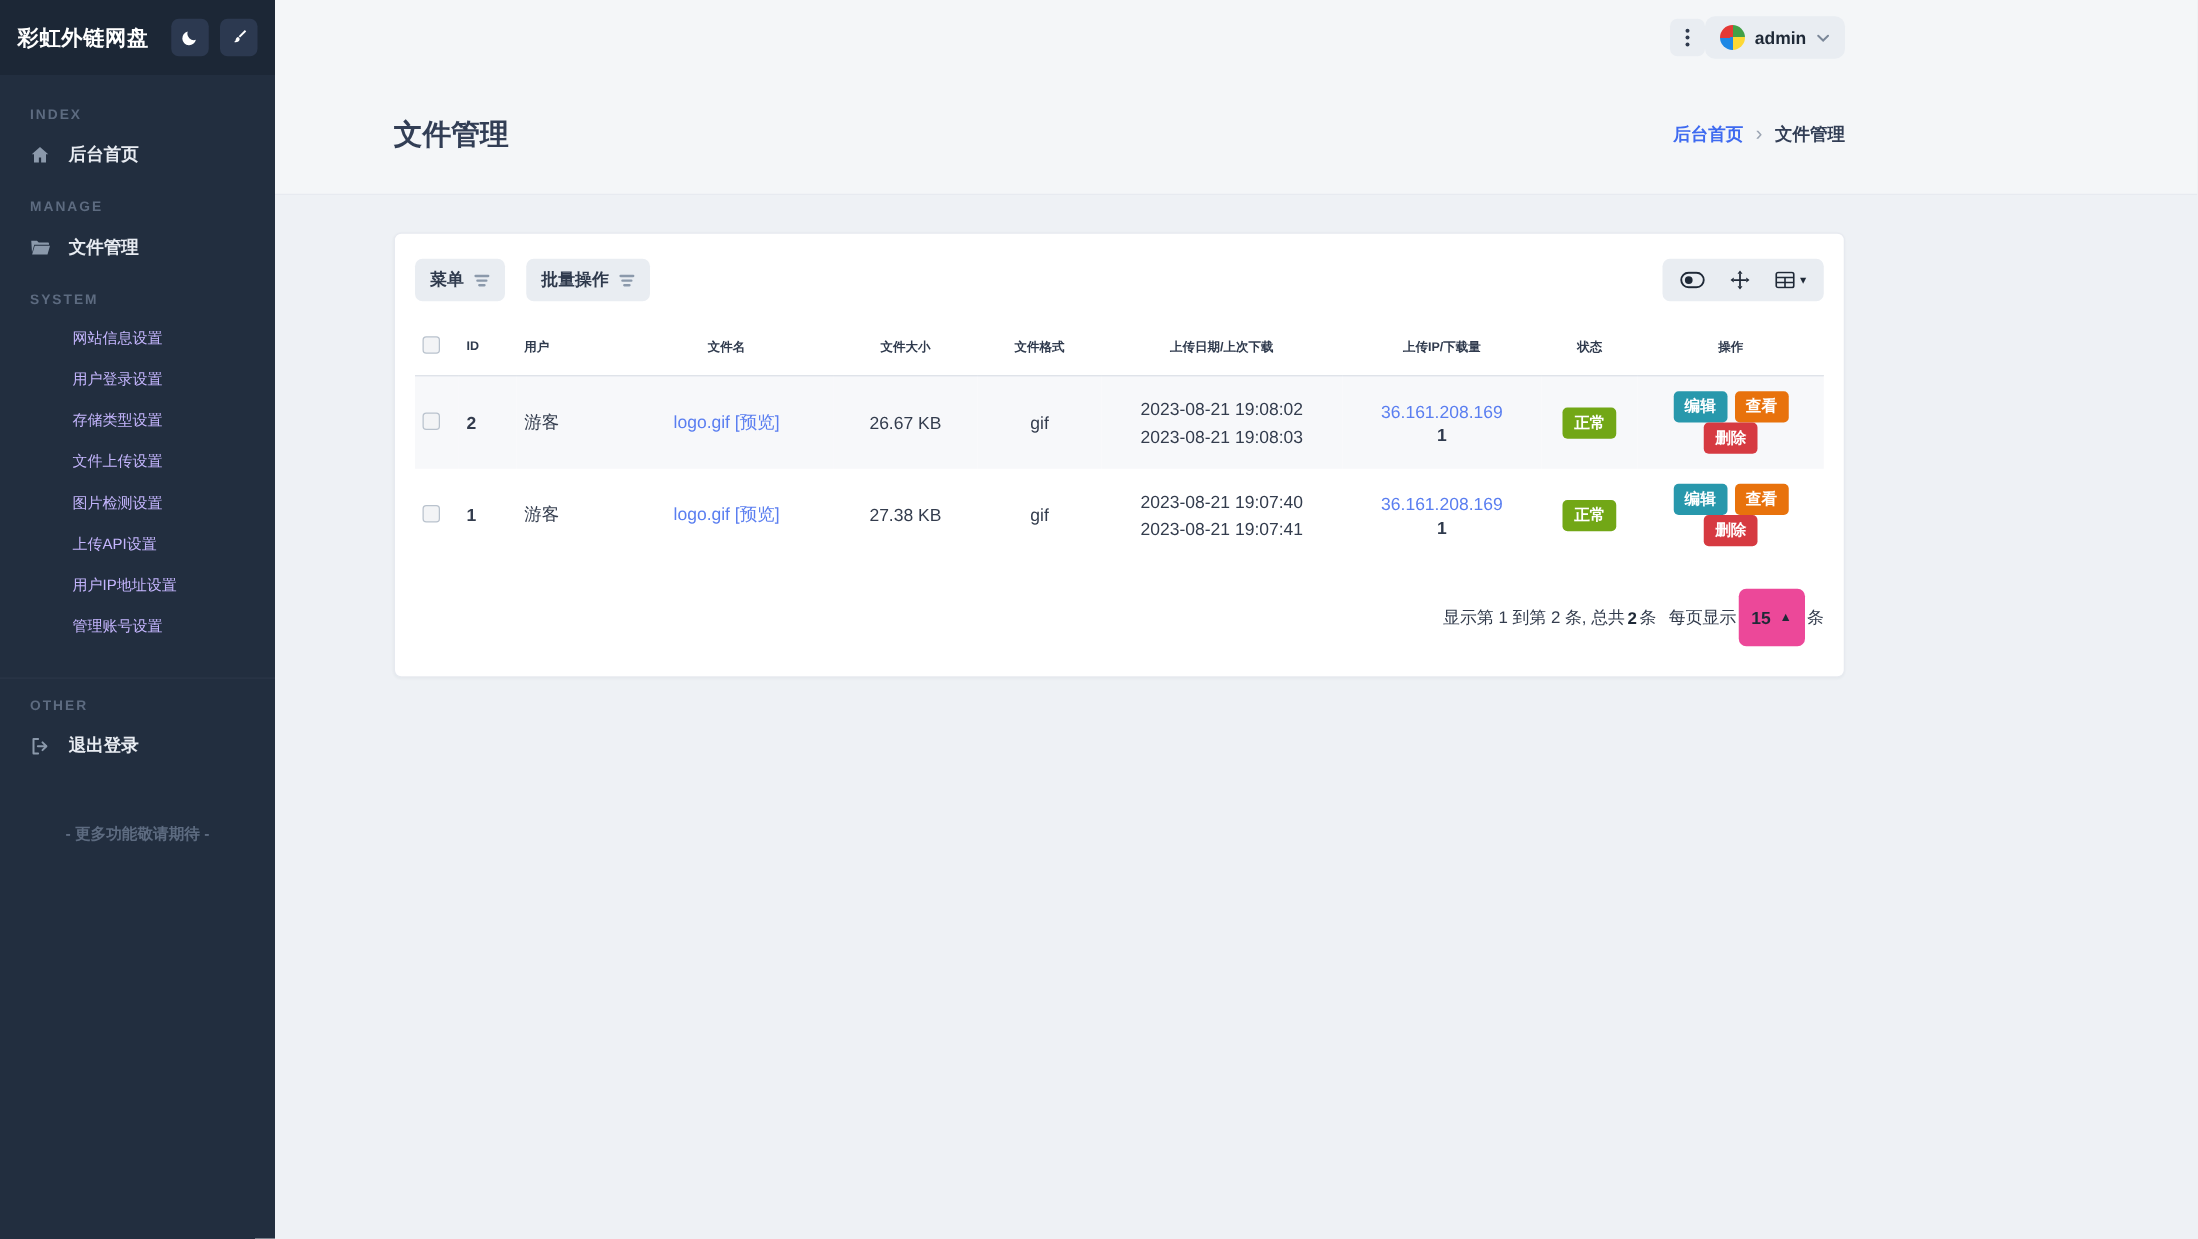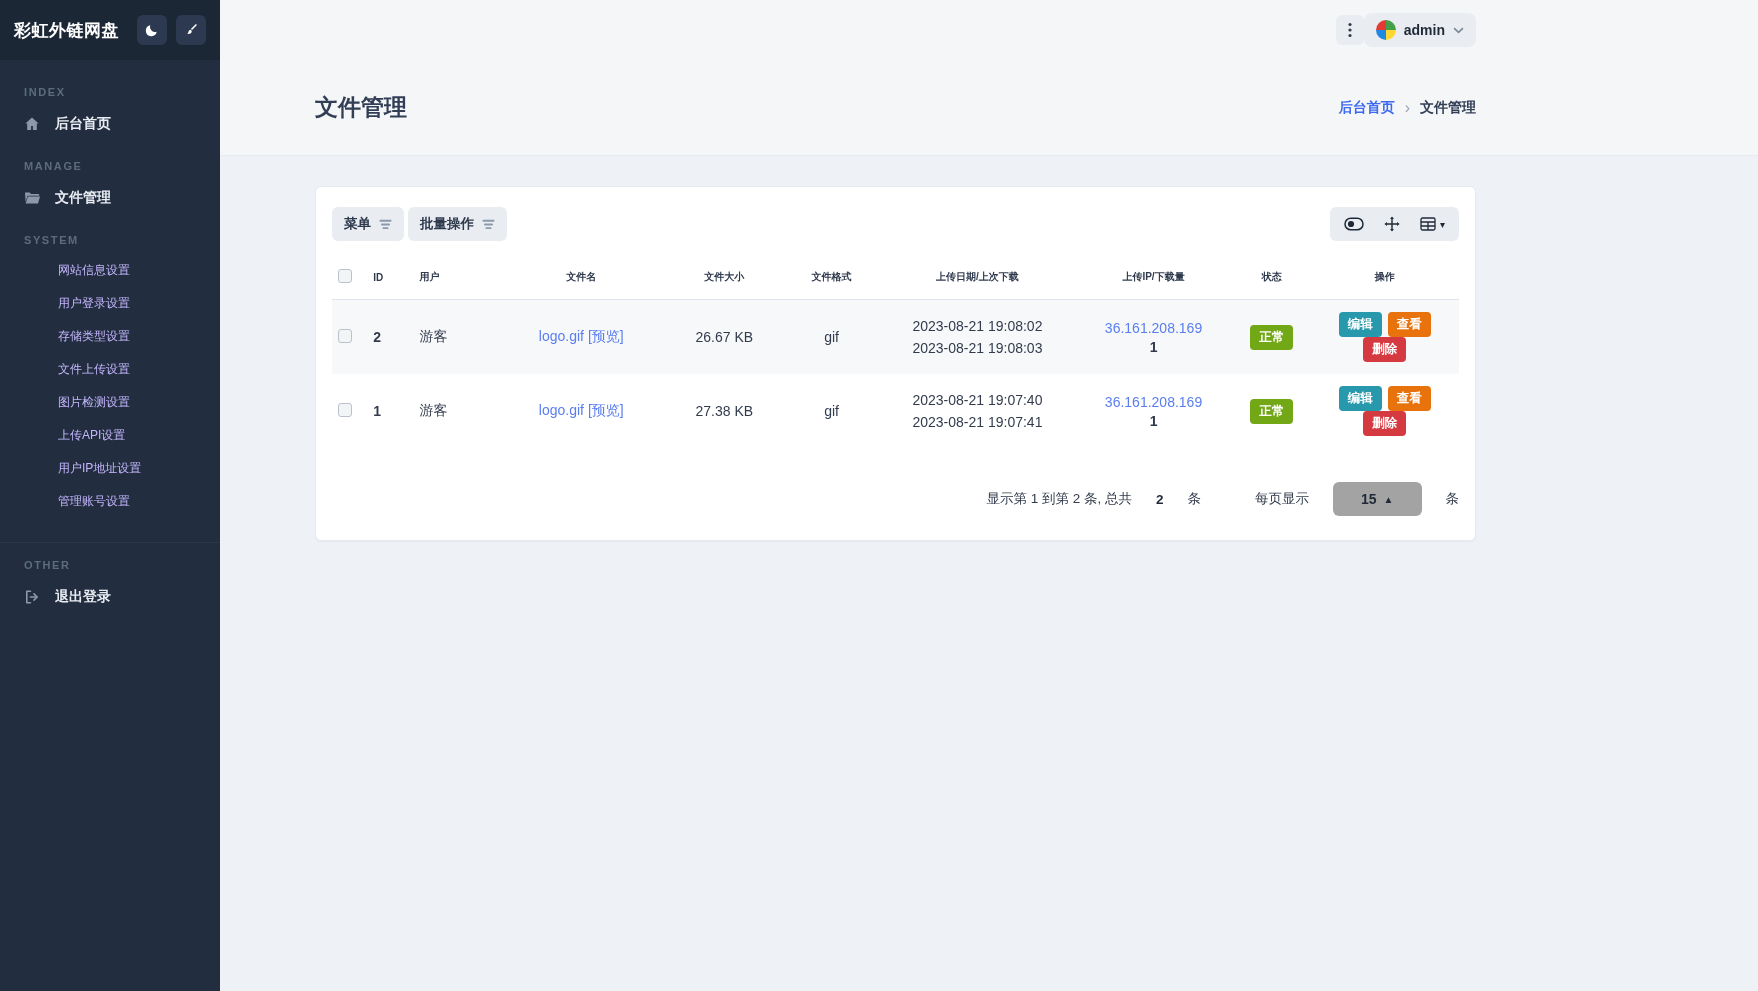--- a/index.html
+++ b/index.html
@@ -46,21 +46,21 @@
   .bc-cur { color:#323e55; font-weight:bold; }
   .content { flex:1; padding-top:30px; }
   
   .card { background:#fff; border-radius:6px; border:1px solid #e7eaf0; box-shadow:0 1px 2px rgba(30,40,60,.04); }
   .card-head { height:48px; background:#f8f9fb; border-bottom:1px solid #e9ecf1; border-radius:6px 6px 0 0;
     display:flex; align-items:center; justify-content:space-between; padding:0 18px; }
   .card-title { font-size:15px; font-weight:bold; color:#333f52; }
   .refresh-btn { background:none; border:none; cursor:pointer; display:flex; align-items:center; }
   .card-body { padding:20px 16px 24px 16px; }
   .toolbar { display:flex; align-items:center; justify-content:space-between; margin-bottom:16px; }
-  .tool-left { display:flex; gap:4px; }
+  .tool-left { display:flex; gap:17px; }
   .tool-btn { height:34px; background:#e9edf2; border:none; border-radius:6px; padding:0 12px;
     display:flex; align-items:center; gap:8px; font-size:13.5px; font-weight:bold; color:#2f3a4d; cursor:pointer; }
   .icon-group { height:34px; background:#e9edf2; border-radius:6px; display:flex; align-items:center; padding:0 14px; gap:20px; }
   .icon-group .ibtn { background:none; border:none; display:flex; align-items:center; gap:4px; cursor:pointer; }
   
   table { width:100%; border-collapse:collapse; table-layout:fixed; }
   th { font-size:10px; font-weight:bold; color:#2f3a4d; padding:12px 6px 14px 6px; border-bottom:1px solid #dfe3e9; }
   td { font-size:14px; color:#333c4d; padding:12px 6px; vertical-align:middle; }
   .al { text-align:left; } .ac { text-align:center; }
   tr.stripe td { background:#f7f8fa; }
@@ -69,24 +69,24 @@
   .tlink { color:#5a7ef0; cursor:pointer; }
   .dl-count { font-weight:bold; color:#2f3a4d; margin-top:3px; }
   .dates { line-height:1.6; }
   .badge { display:inline-block; color:#fff; font-size:12.5px; font-weight:bold; padding:4px 9px; border-radius:4px; }
   .b-status { background:#72a716; }
   .b-edit { background:#2898ac; }
   .b-view { background:#e8720c; }
   .b-del { background:#d63a41; }
   .actions-cell .badge { margin:0 3px; cursor:pointer; }
   
-  .pager { display:flex; align-items:center; justify-content:flex-end; gap:24px; margin-top:34px;
+  .pager { display:flex; align-items:center; justify-content:flex-end; gap:2px; margin-top:22px;
     font-size:13.5px; color:#333c4d; }
   .pager b { color:#1f2937; }
-  .pp-select { background:#a3a3a3; border:none; border-radius:6px; height:34px; padding:0 28px;
+  .pp-select { background:#ec4899; border:none; border-radius:6px; height:46px; padding:0 10px;
     display:flex; align-items:center; gap:7px; font-size:14px; font-weight:bold; color:#1f2937; cursor:pointer; }
   .caret-up { font-size:10px; color:#1f2937; }
   svg { display:block; }
 </style>
 </head>
 <body>
 
 <aside class="sidebar">
   <div class="side-head">
     <span class="brand">彩虹外链网盘</span>
@@ -154,20 +154,21 @@
           <svg width="16" height="16" viewBox="0 0 16 16" fill="none" stroke="#8b99ab" stroke-width="1.6" stroke-linecap="round" stroke-linejoin="round">
             <path d="M6.5 2.2H2.8v11.6h3.7"></path>
               <path d="M10 4.9 13.1 8 10 11.1"></path>
               <path d="M6.3 8h6.6"></path>
           </svg>
         </span>
         <span class="lbl">退出登录</span>
       </div>
     </div>
 
+    <div class="side-note">- 更多功能敬请期待 -</div>
   </nav>
 </aside>
 
 <div class="main">
 
   <div class="topbar">
     <div class="container">
       <button class="dots-btn">
         <span>
           <svg width="4" height="16" viewBox="0 0 4 16" fill="#2f3a4d">

